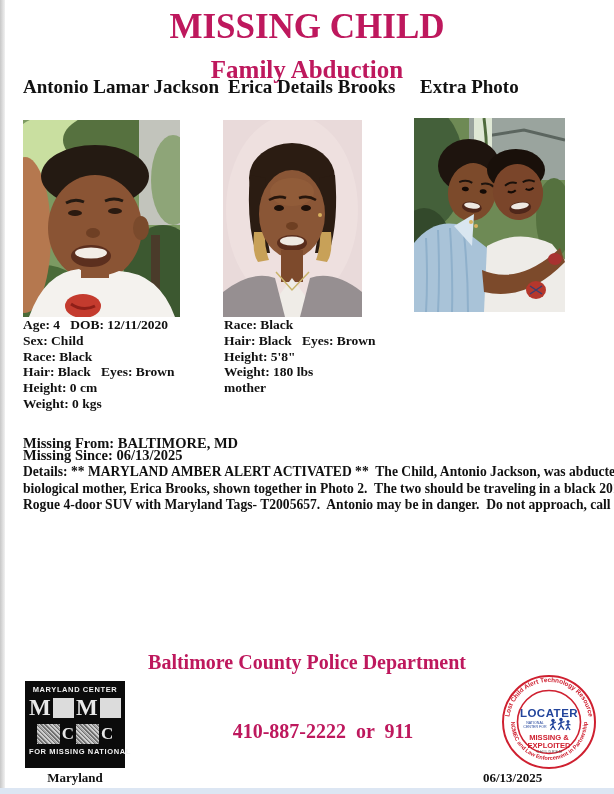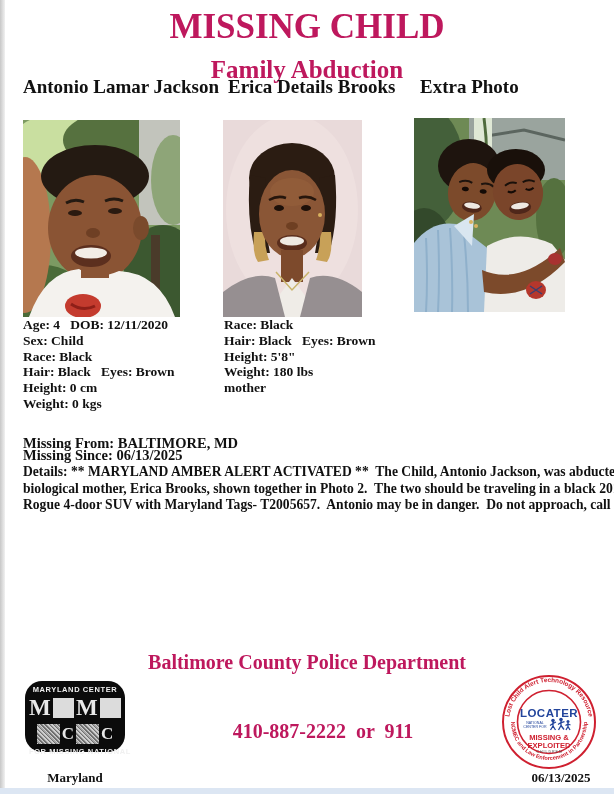--- a/index.html
+++ b/index.html
@@ -36,36 +36,36 @@
   .details-para{position:absolute;left:23px;top:464px;width:585px;
     font-size:13.6px;font-weight:bold;line-height:16.6px;}
   .details-para div{white-space:pre;}
 
   .department{position:absolute;top:651px;left:0;width:614px;text-align:center;
     font-size:20px;font-weight:bold;}
   .phone{position:absolute;top:720px;left:16px;width:614px;text-align:center;
     font-size:20px;font-weight:bold;white-space:pre;}
 
   
-  .mcmc{position:absolute;left:25px;top:681px;width:100px;height:71px;background:#0b0b0b;
-    box-sizing:border-box;padding:4px 4px 3px 4px;font-family:"Liberation Sans",sans-serif;border-radius:17px;}
+  .mcmc{position:absolute;left:25px;top:681px;width:100px;height:87px;background:#0b0b0b;
+    box-sizing:border-box;padding:4px 4px 3px 4px;font-family:"Liberation Sans",sans-serif;}
   .mcmc-line{color:#f0f0f0;font-size:7.5px;font-weight:bold;letter-spacing:0.6px;
     text-align:center;white-space:nowrap;}
   .mcmc-row{display:flex;align-items:center;justify-content:center;gap:2px;height:25px;margin:1px 0;}
   .mcmc-letter{color:#e8e8e8;font-family:"Liberation Serif",serif;font-weight:bold;}
   .mcmc-letter.m{font-size:23px;line-height:23px;}
   .mcmc-letter.c{font-size:17px;line-height:17px;}
   .mcmc-sq{width:23px;height:20px;background:#dcdcdc;}
   .mcmc-sq.tex{background:repeating-linear-gradient(45deg,#cfcfcf 0 1px,#6f6f6f 1px 2px,#a5a5a5 2px 3px);}
   .state-label{position:absolute;left:25px;top:770px;width:100px;text-align:center;
     font-size:13px;font-weight:bold;}
 
   
   .locater{position:absolute;left:501px;top:674px;width:96px;height:96px;}
-  .date-label{position:absolute;left:511px;top:770px;width:100px;text-align:center;
+  .date-label{position:absolute;left:483px;top:770px;width:100px;text-align:left;
     font-size:13px;font-weight:bold;}
 </style>
 </head>
 <body>
 
 <div class="page">
   <div class="edge-left"></div>
 
   <div class="title red">MISSING CHILD</div>
   <div class="subtitle red">Family Abduction</div>

